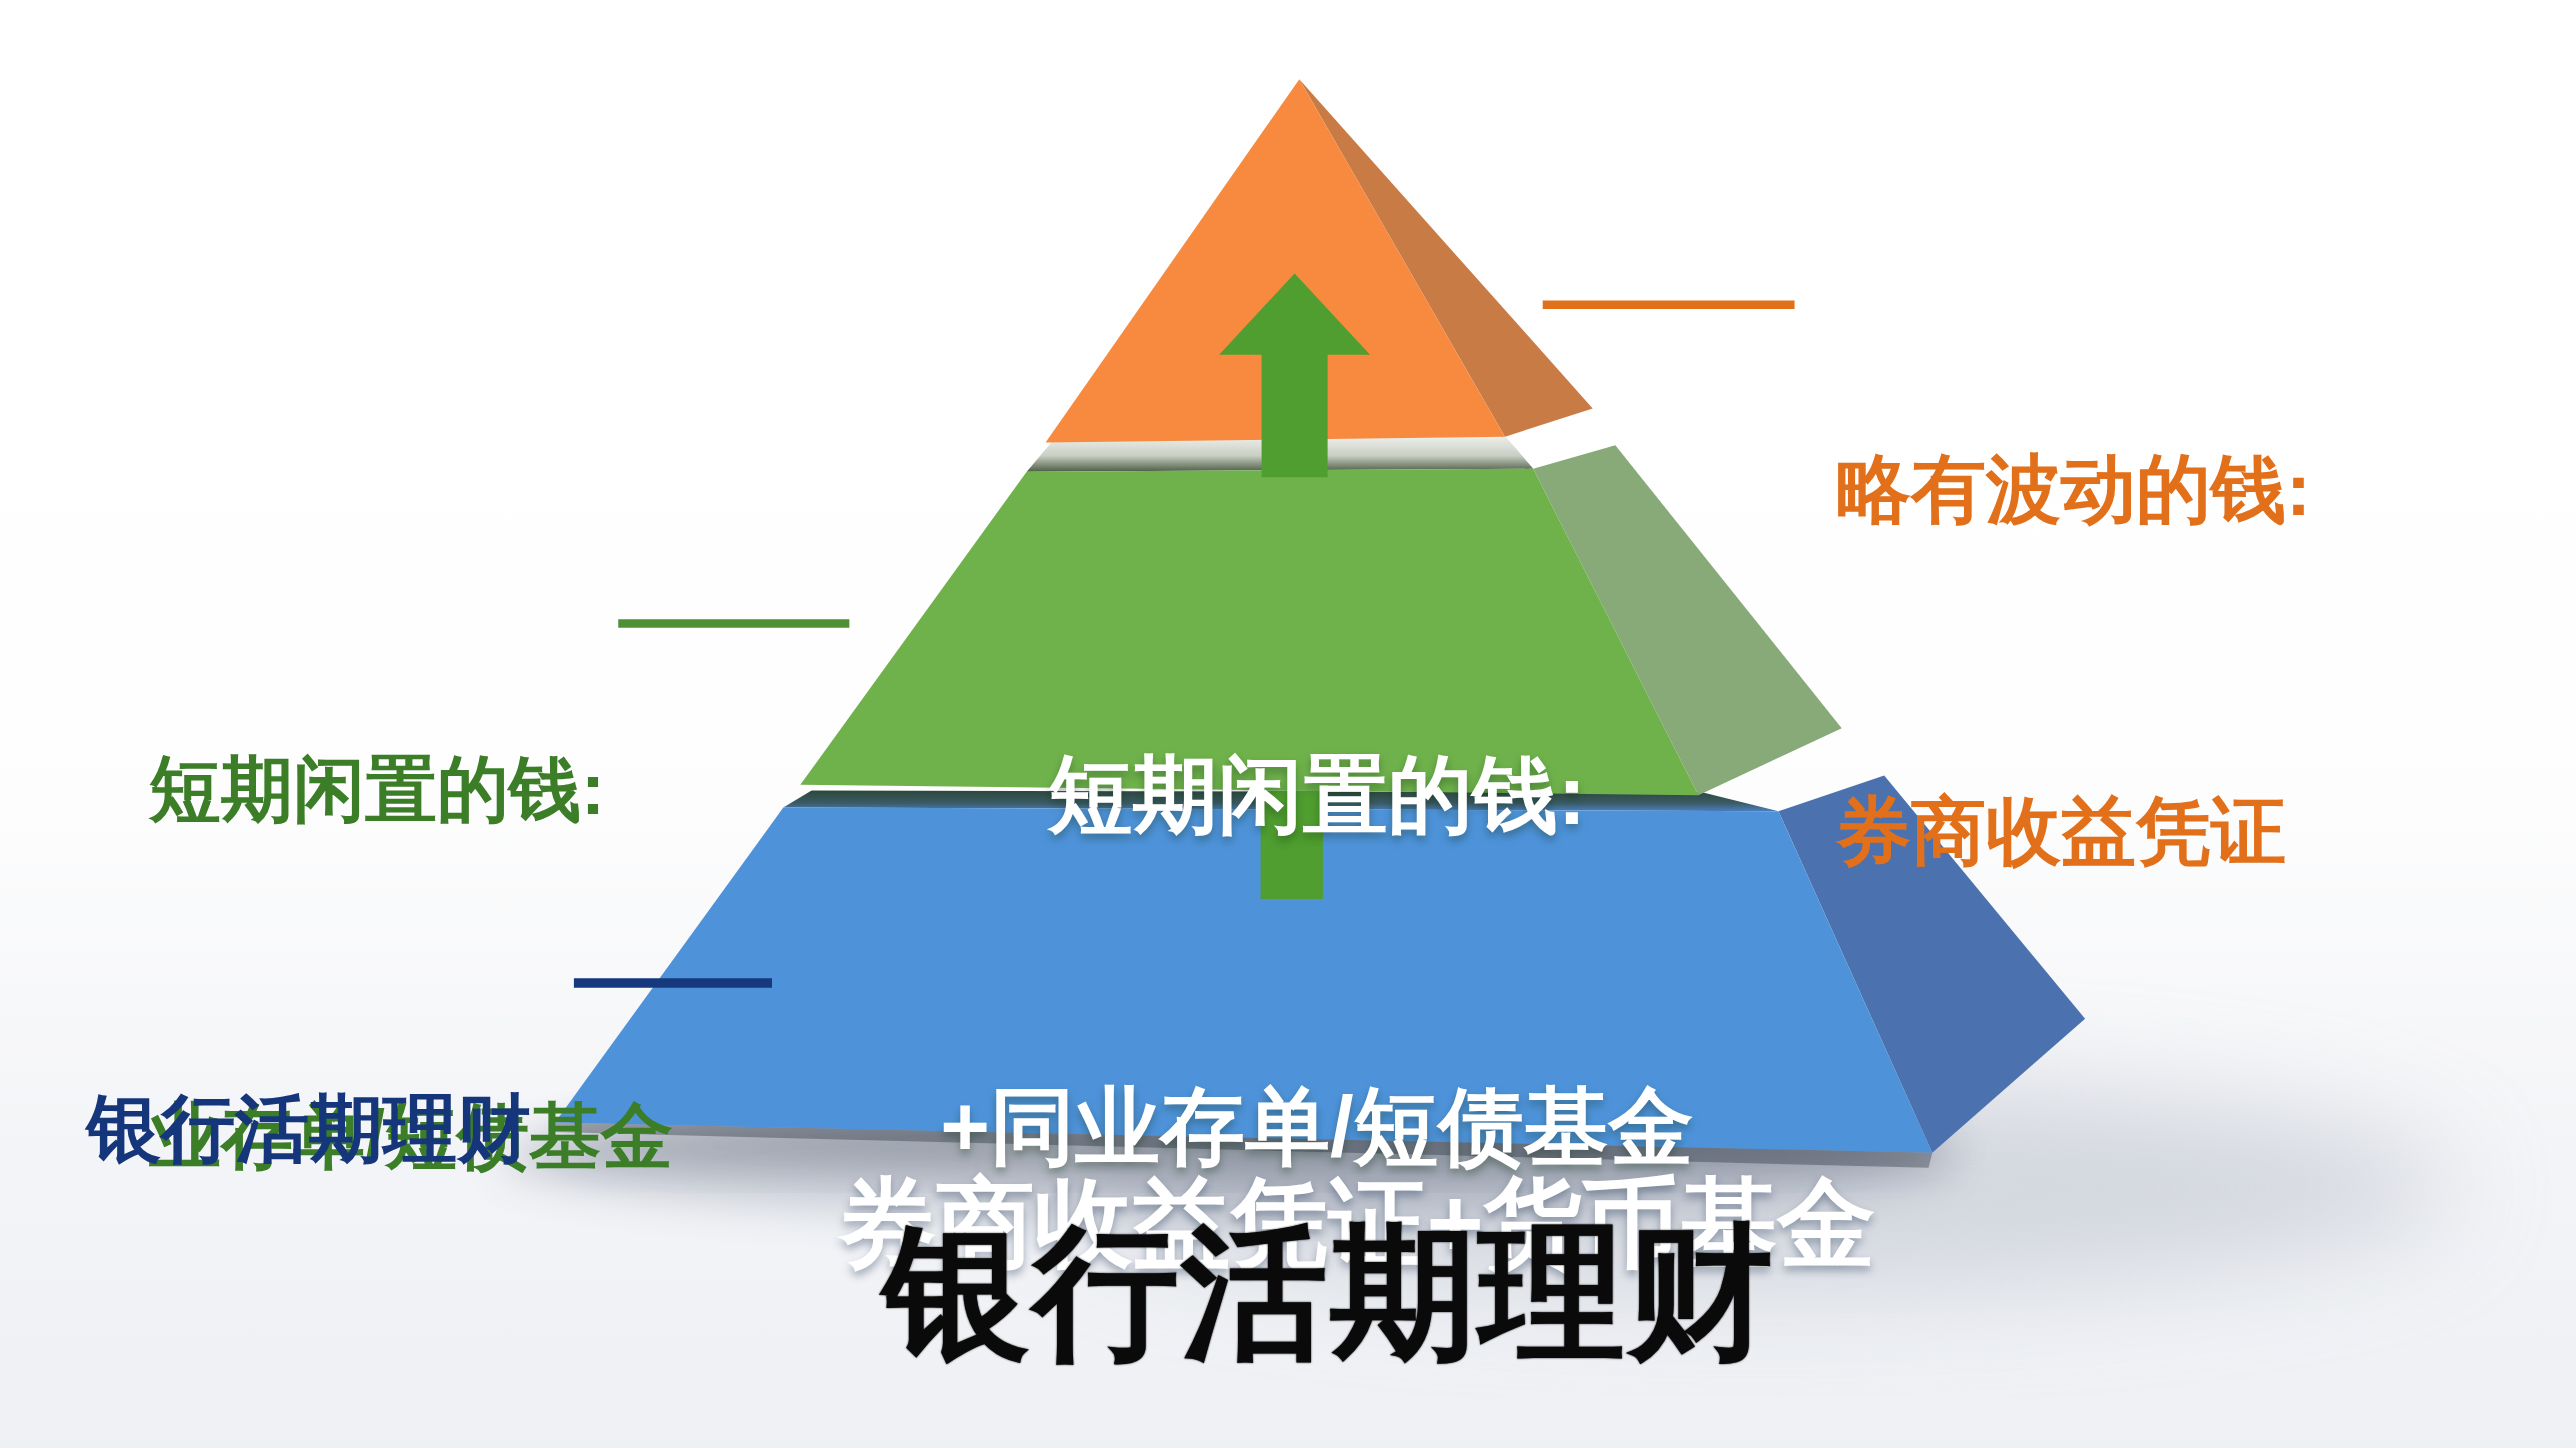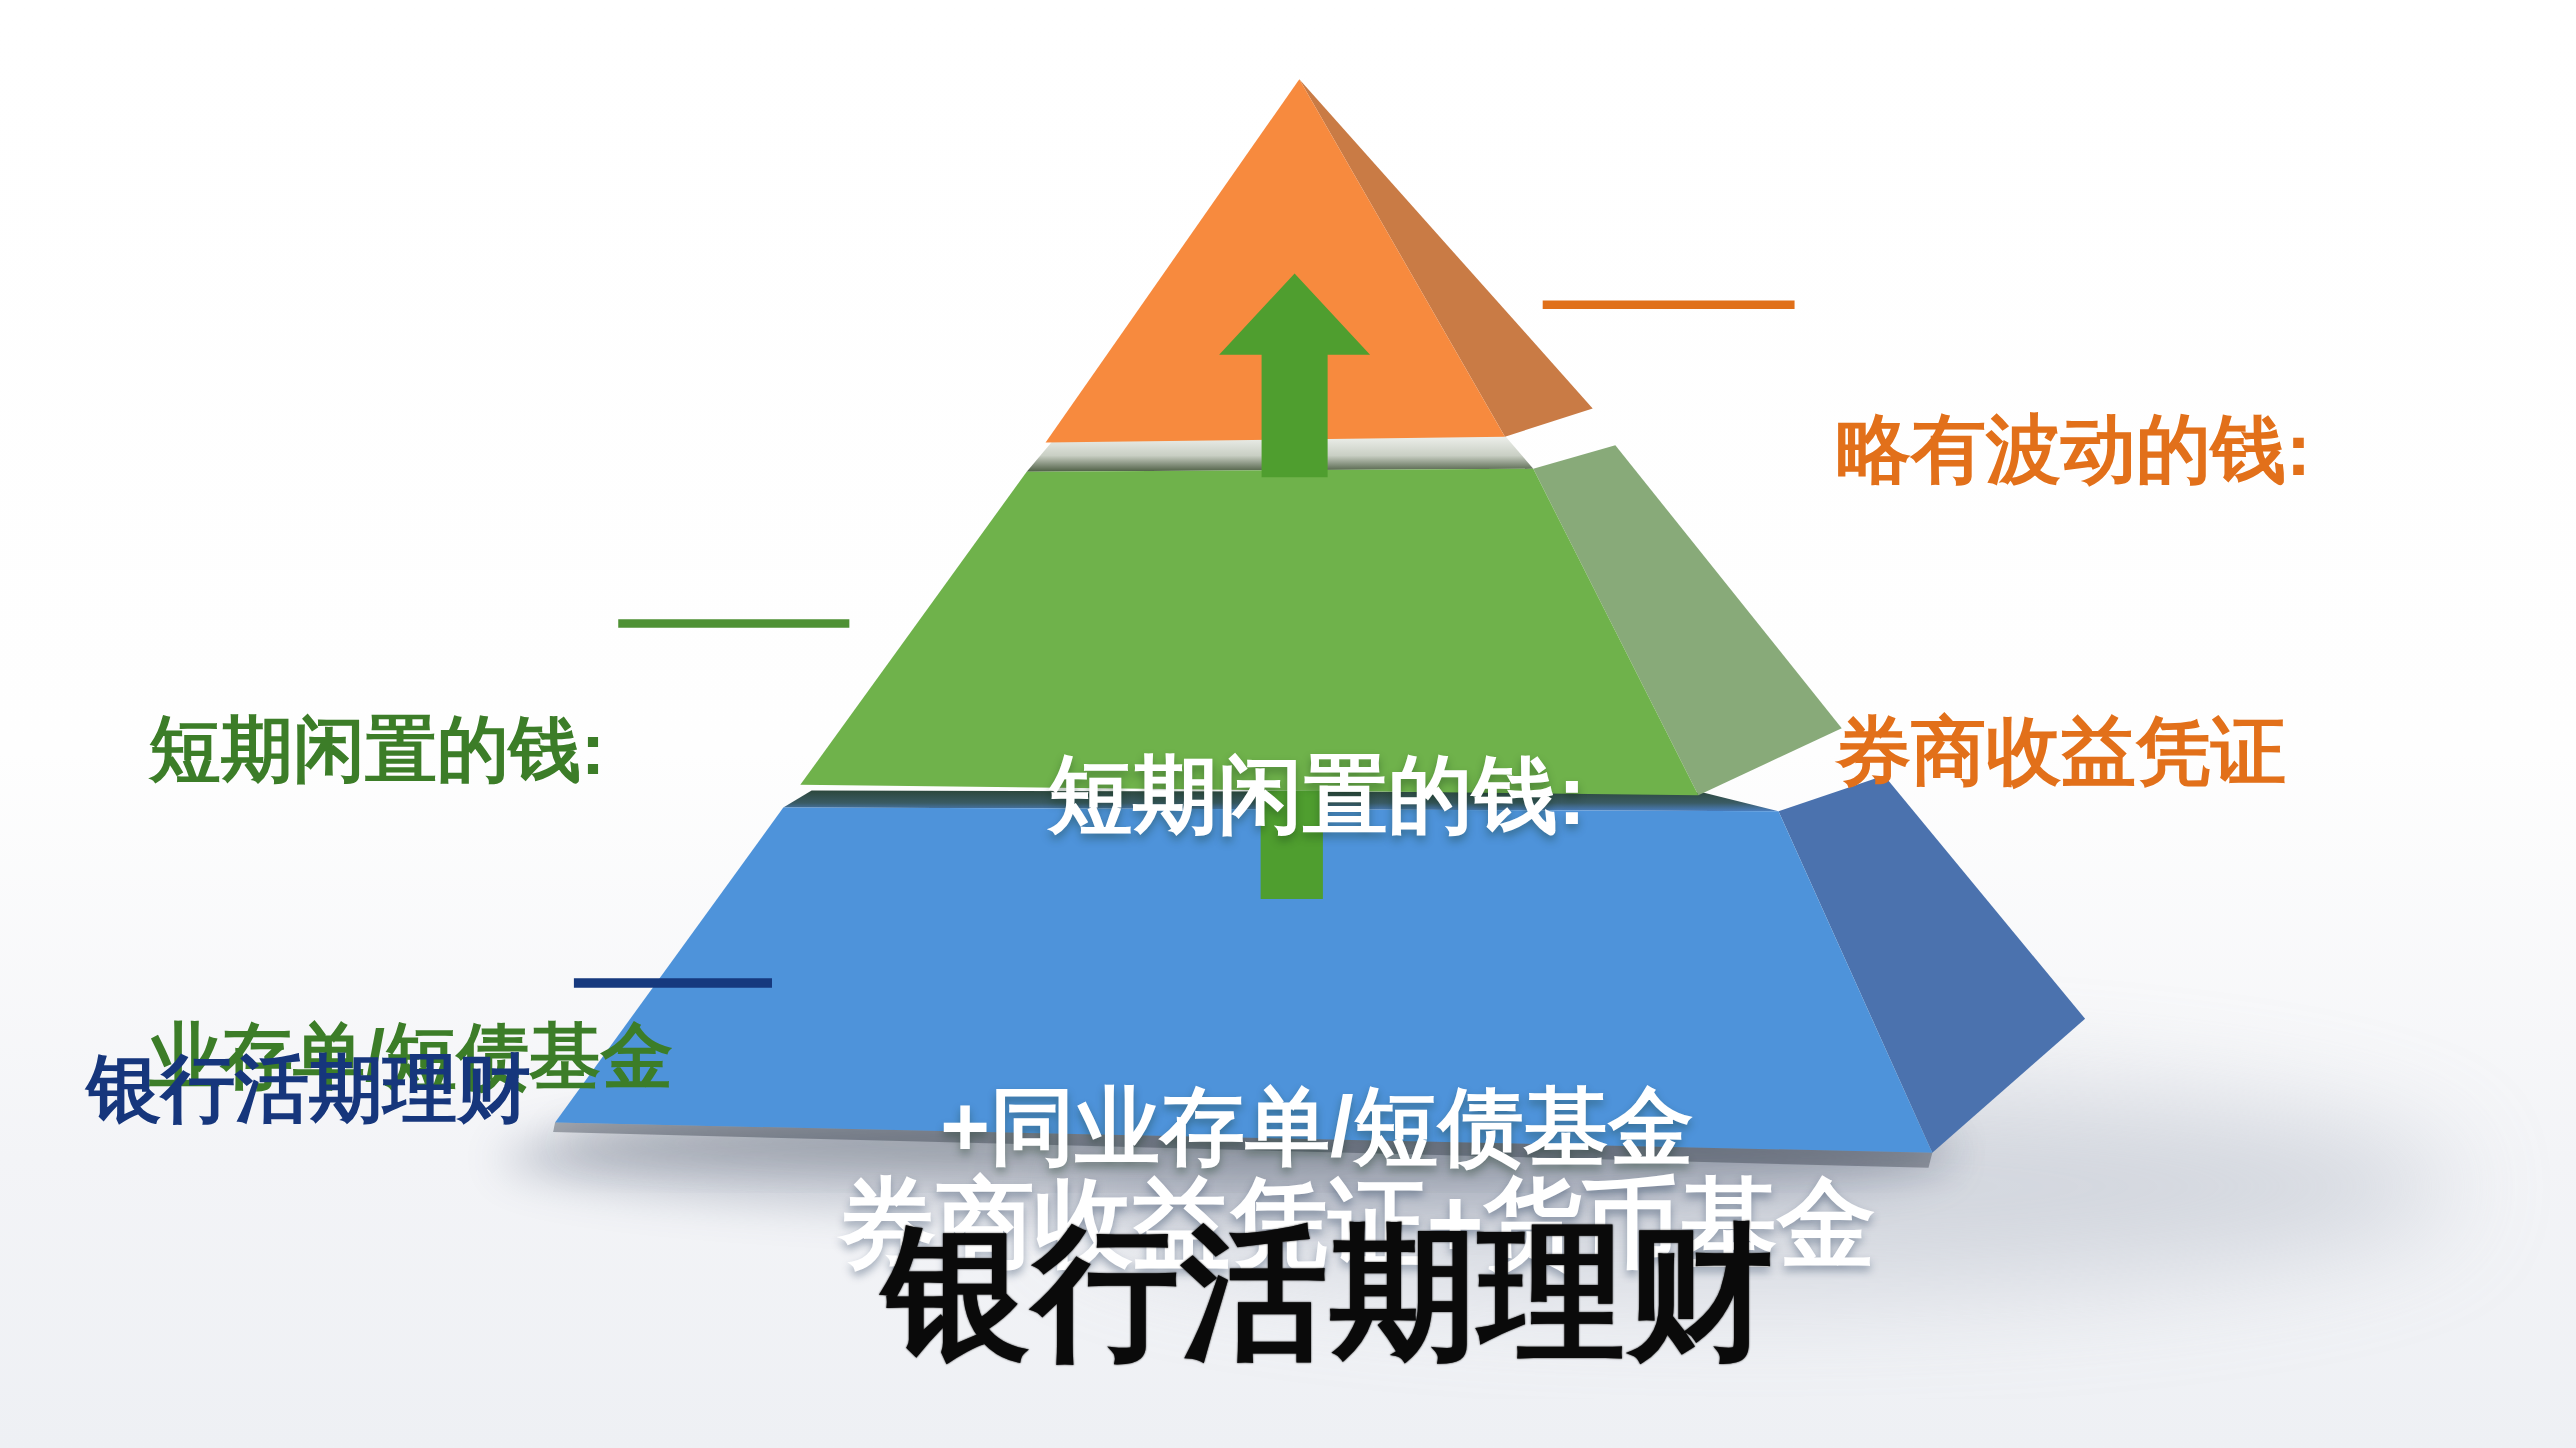--- a/index.html
+++ b/index.html
@@ -23,21 +23,21 @@
     font-weight: bold;
     text-align: center;
     text-shadow: 0 4.7px 8.5px rgba(15,45,20,0.35);
   }
   .face-label.middle { left: 845px; top 519px; top: 519px; width: 944px; font-size: 85px; line-height: 1.30; }
   .face-label.bottom { left: 791px; top: 930px; width: 1132px; font-size: 98px; line-height: 1.2;
                        text-shadow: 0 4.7px 8.5px rgba(10,35,70,0.35); }
 
   
   .anno { font-weight: bold; }
-  .anno div { white-space: nowrap; }
+  .anno div { white-space: nowrap; margin-top: 40px; }
   .anno.green  { left: 149px;  top: 494px; font-size: 72px; line-height: 1.42; color: #3C7D28; }
   .anno.blue   { left: 87px;   top: 830px; font-size: 74px; line-height: 1.40; color: #16367C; }
   .anno.orange { left: 1836px; top: 198px; font-size: 75px; line-height: 1.34; color: #E2701A; }
 
   .main-title {
     left: 627px; top: 1196px; width: 1406px;
     text-align: center;
     font-size: 146px;
     font-weight: 900;
     letter-spacing: 2.8px;

